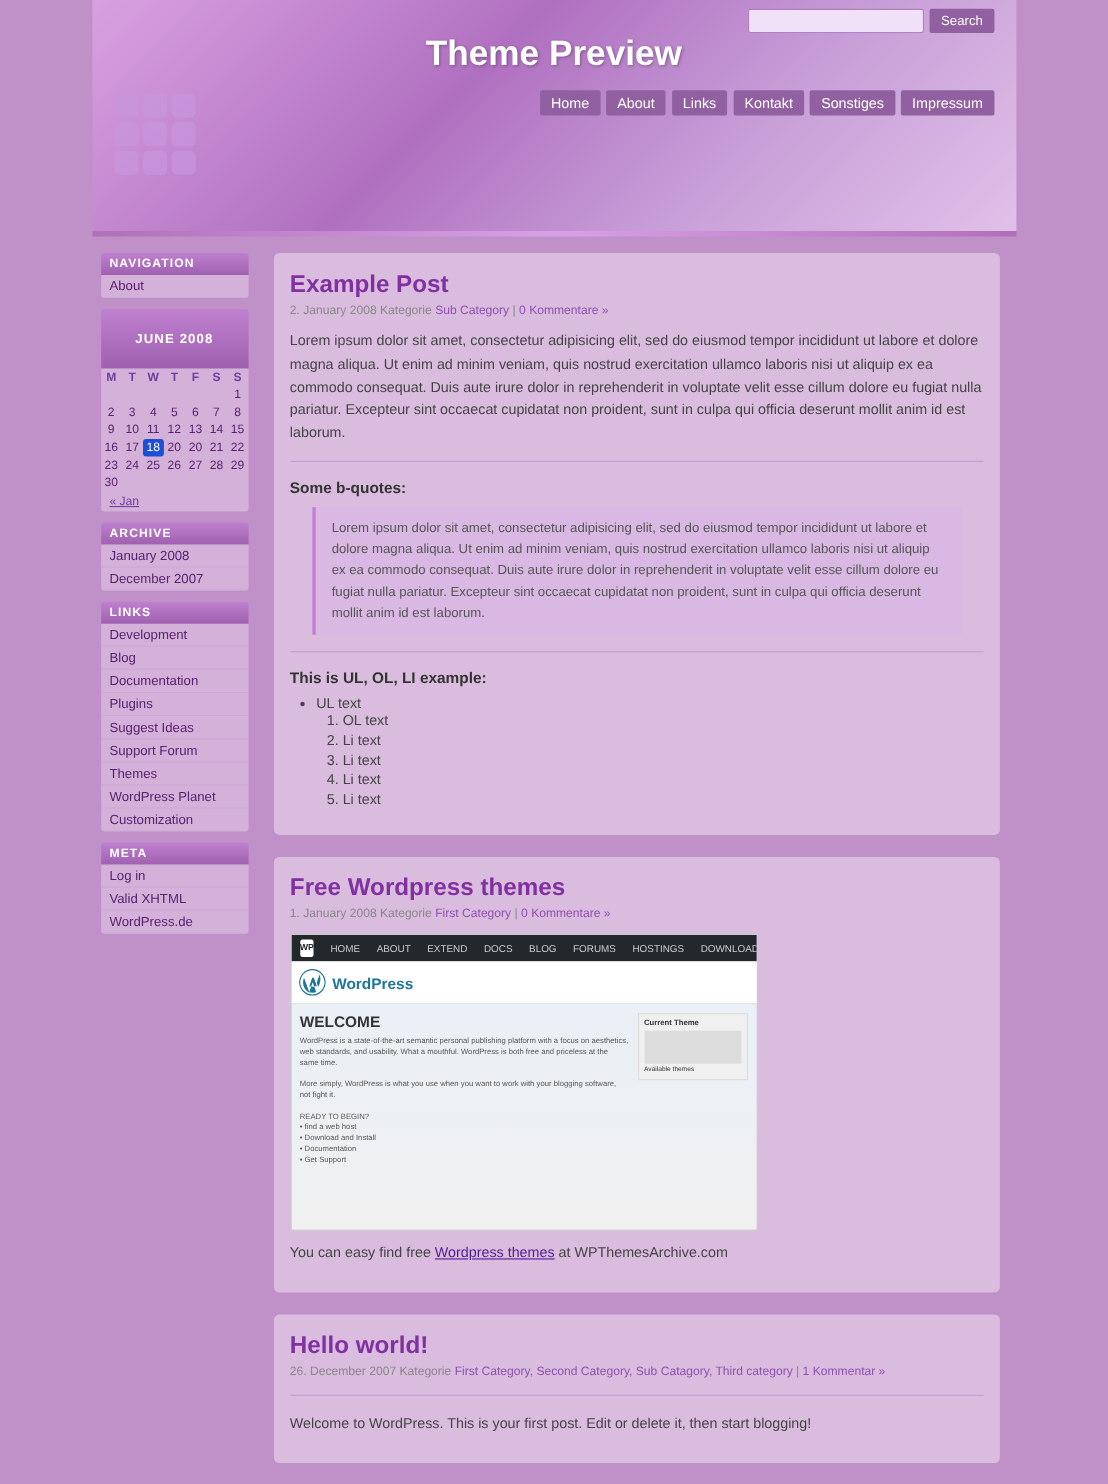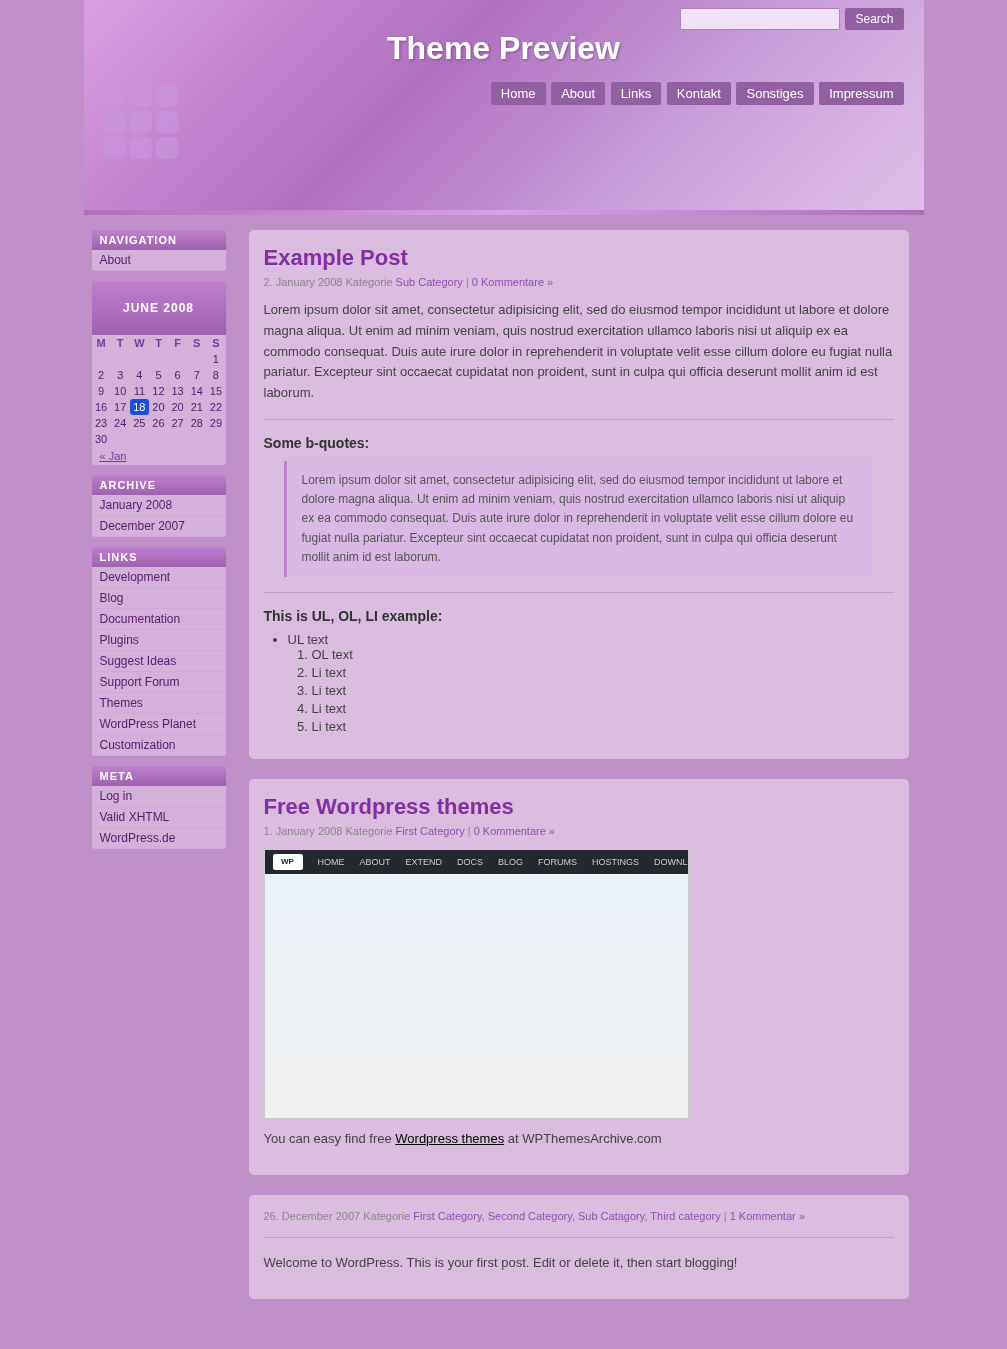--- a/index.html
+++ b/index.html
@@ -266,21 +266,21 @@
       margin: 10px 0;
       position: relative;
       overflow: hidden;
     }
 
     .wp-screenshot-inner {
       width: 100%;
       height: 100%;
       background: linear-gradient(to bottom, #e8f0f8 0%, #f0f0f0 100%);
       display: flex;
-      flex-direction: row;
+      flex-direction: column;
     }
 
     .wp-header-bar {
       background: #23282d;
       height: 24px;
       display: flex;
       align-items: center;
       padding: 0 8px;
       gap: 15px;
     }
@@ -330,21 +330,21 @@
       text-transform: uppercase;
     }
 
     .wp-text-block {
       font-size: 7px;
       color: #555;
       line-height: 1.4;
     }
 
     .free-themes-link {
-      color: #000000;
+      color: #4c1d95;
       text-decoration: underline;
     }
   </style>
 </head>
 <body>
 
 <div id="wrapper">
 
   <div id="header">
     <div class="grid-icons">
@@ -577,20 +577,21 @@
           </div>
           <p>
             <span>You can easy find free</span>
             <a href="#" class="free-themes-link">Wordpress themes</a>
             <span>at WPThemesArchive.com</span>
           </p>
         </div>
       </div>
 
       <div class="post">
+        <div class="post-title">Hello world!</div>
         <div class="post-meta">
           <span>26. December 2007 Kategorie</span>
           <a href="#">First Category, Second Category, Sub Catagory, Third category</a>
           <span> | </span>
           <a href="#">1 Kommentar »</a>
         </div>
         <hr class="post-divider">
         <div class="post-content">
           <p>Welcome to WordPress. This is your first post. Edit or delete it, then start blogging!</p>
         </div>

